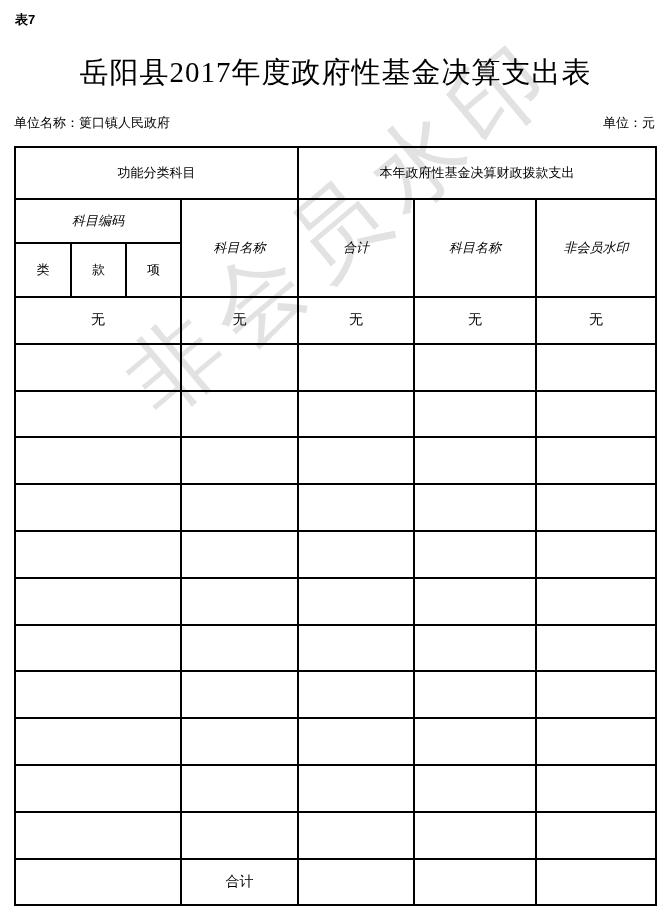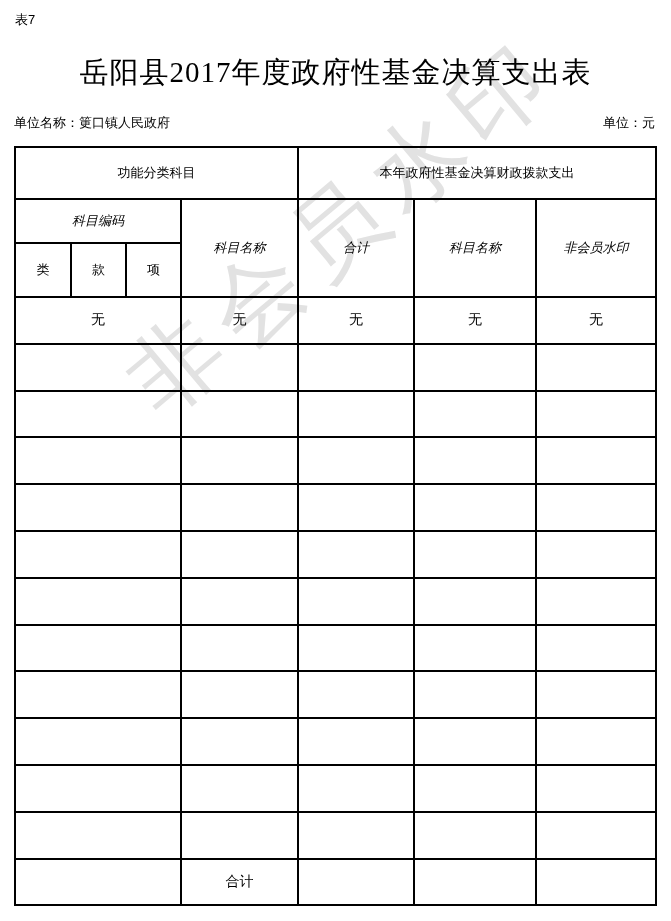--- a/index.html
+++ b/index.html
@@ -19,21 +19,21 @@
     letter-spacing:13px;
     color:#e2e2e2;
     white-space:nowrap;
     z-index:0;
     user-select:none;
     font-family:"Liberation Sans", sans-serif;
   }
   .sheet { position:absolute; inset:0; z-index:1; }
   .tbl-label {
     position:absolute; left:15px; top:11px;
-    font-size:13px; font-weight:normal;
+    font-size:13px; font-weight:bold;
   }
   .doc-title {
     position:absolute; left:0; top:53px; width:100%;
     text-align:center;
     font-family:"Liberation Serif", serif;
     font-weight:normal;
     font-size:29px;
     letter-spacing:1px;
   }
   .meta-row {

